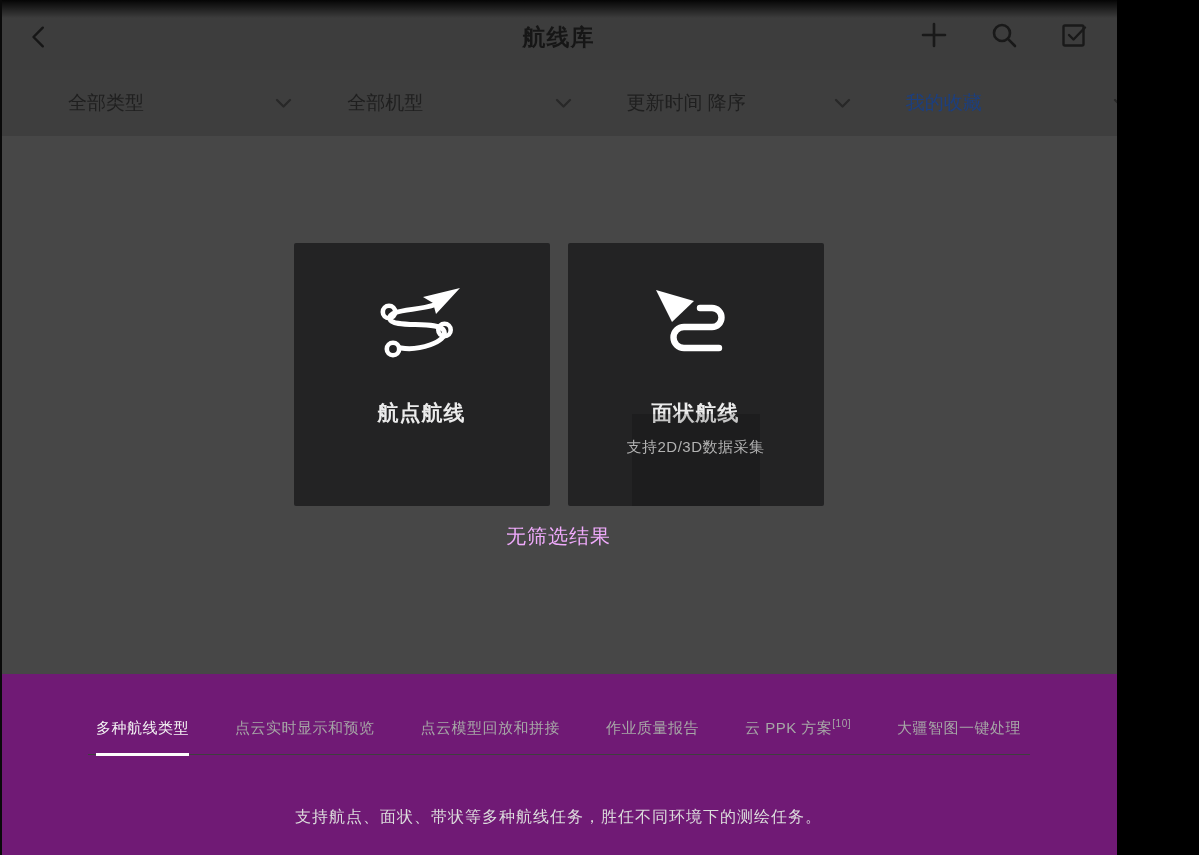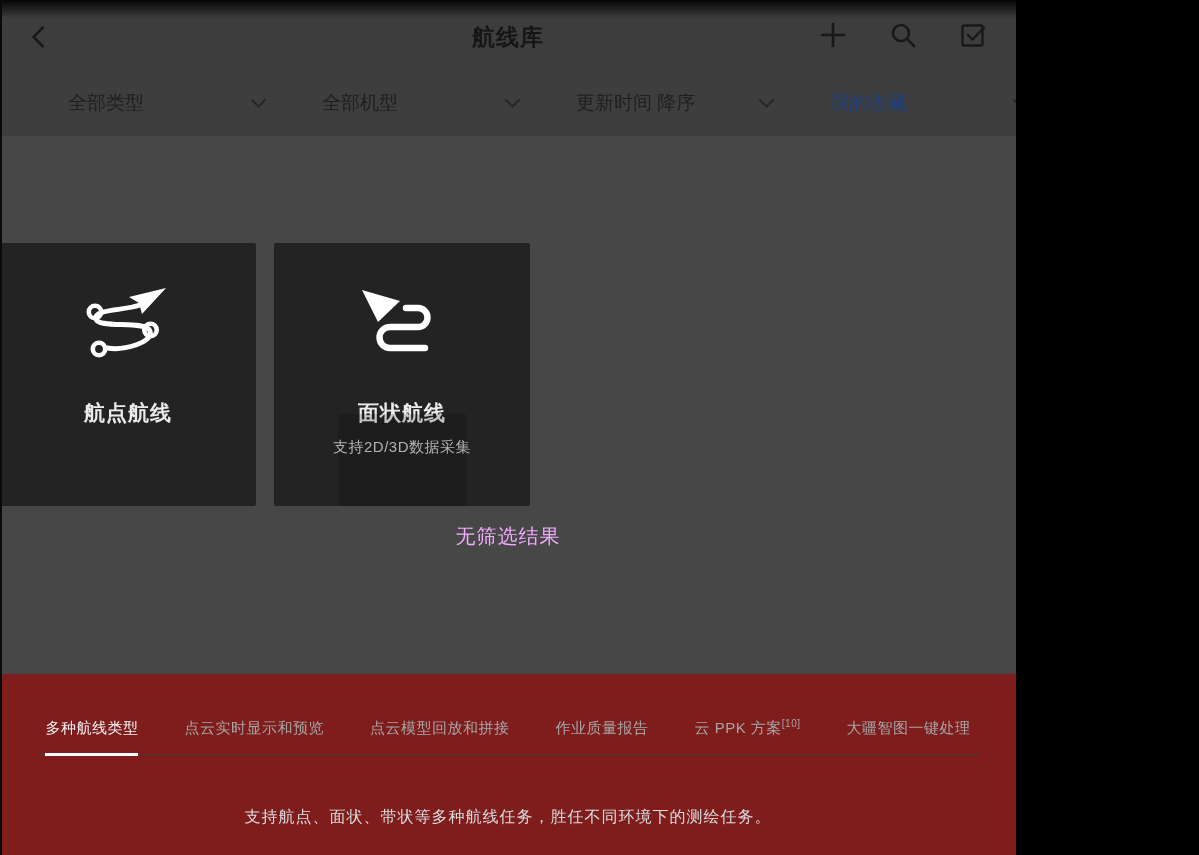--- a/index.html
+++ b/index.html
@@ -1,17 +1,17 @@
 <!DOCTYPE html>
 <html><head>
 <meta charset="utf-8">
 <style>
   html,body{margin:0;padding:0;background:#000;}
   .screen{
-    position:relative;width:1016px;height:855px;overflow:hidden;
+    position:relative;width:1117px;height:855px;overflow:hidden;
     background:#474747;
     font-family:"Liberation Sans","DejaVu Sans",sans-serif;
     -webkit-font-smoothing:antialiased;
   }
   
   .header{
     position:absolute;top:0;left:0;width:100%;height:70px;background:#3d3d3d;
     display:flex;align-items:center;
   }
   .top-shadow{
@@ -32,38 +32,38 @@
     display:flex;align-items:center;padding-left:35px;
   }
   .filter{
     flex:1 1 0;display:flex;align-items:center;justify-content:space-between;
     padding:0 22px 0 33px;height:100%;cursor:pointer;
   }
   .filter-label{font-size:19px;color:#1f1f1f;}
   .filter.active .filter-label{color:#1c3f7f;}
   
   .main{position:absolute;top:136px;left:0;width:100%;height:538px;background:#474747;}
-  .cards{display:flex;gap:18px;padding-top:107px;}
+  .cards{display:flex;justify-content:center;gap:18px;padding-top:107px;}
   .card{
     position:relative;width:256px;height:263px;background:#232324;border-radius:2px;
     display:flex;flex-direction:column;align-items:center;cursor:pointer;
   }
   .card-icon{margin-top:36px;width:96px;height:96px;}
   .card-title{margin-top:24px;font-size:21px;font-weight:bold;color:#ebebeb;letter-spacing:1px;}
   .card-sub{margin-top:11px;font-size:15px;color:#b2b2b2;letter-spacing:.5px;z-index:2;}
   .card-ghost{
     position:absolute;bottom:0;left:50%;transform:translateX(-50%);
     width:128px;height:92px;background:rgba(0,0,0,.16);pointer-events:none;
   }
   .empty{
     position:absolute;top:523px;left:0;width:100%;text-align:center;
     font-size:20px;color:#f0abfc;letter-spacing:1px;
   }
   
-  .footer{position:absolute;top:674px;left:0;width:100%;height:181px;background:#7f1d1d;}
+  .footer{position:absolute;top:674px;left:0;width:100%;height:181px;background:#701a75;}
   .tabs{
     display:flex;justify-content:center;align-items:flex-end;gap:46px;
     margin:0 auto;padding-top:44px;width:942px;
     border-bottom:1px solid #3f3f3f;
   }
   .tab{
     font-size:15px;color:#a6a6a6;padding-bottom:15px;white-space:nowrap;
     border-bottom:3px solid transparent;margin-bottom:-2px;cursor:pointer;letter-spacing:.5px;
   }
   .tab.active{color:#f4f4f4;border-bottom-color:#fdfdfd;}

